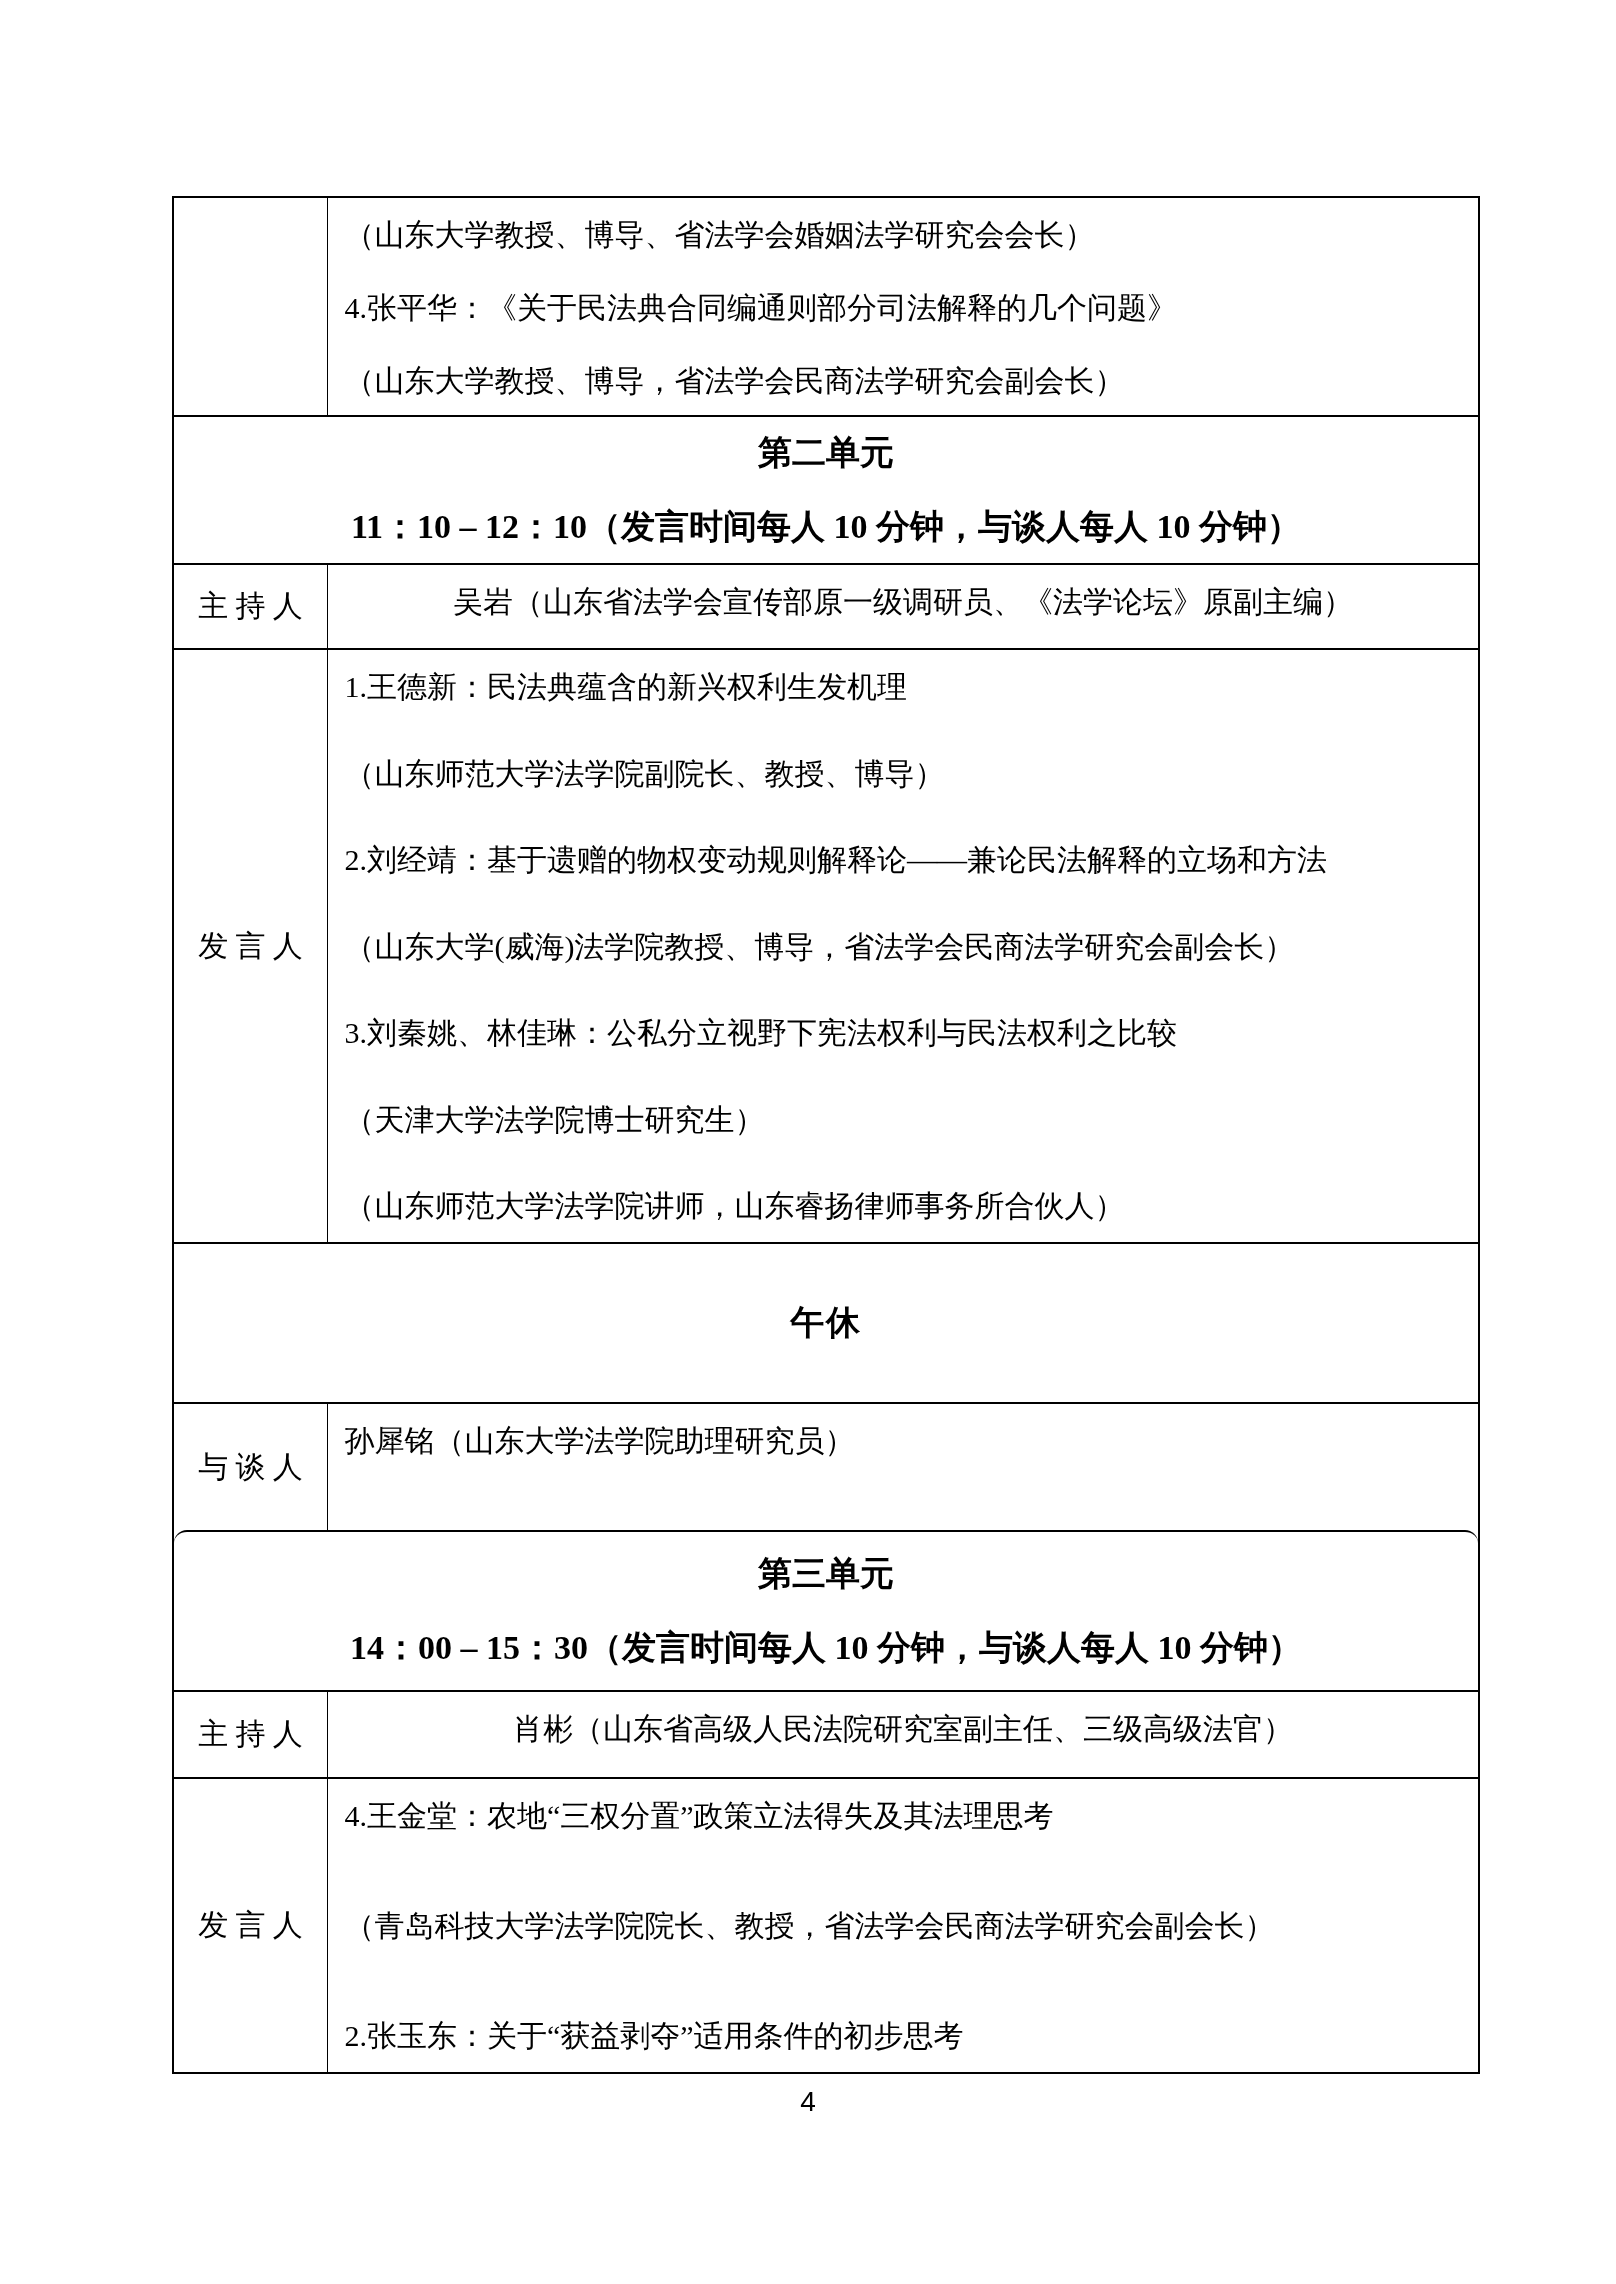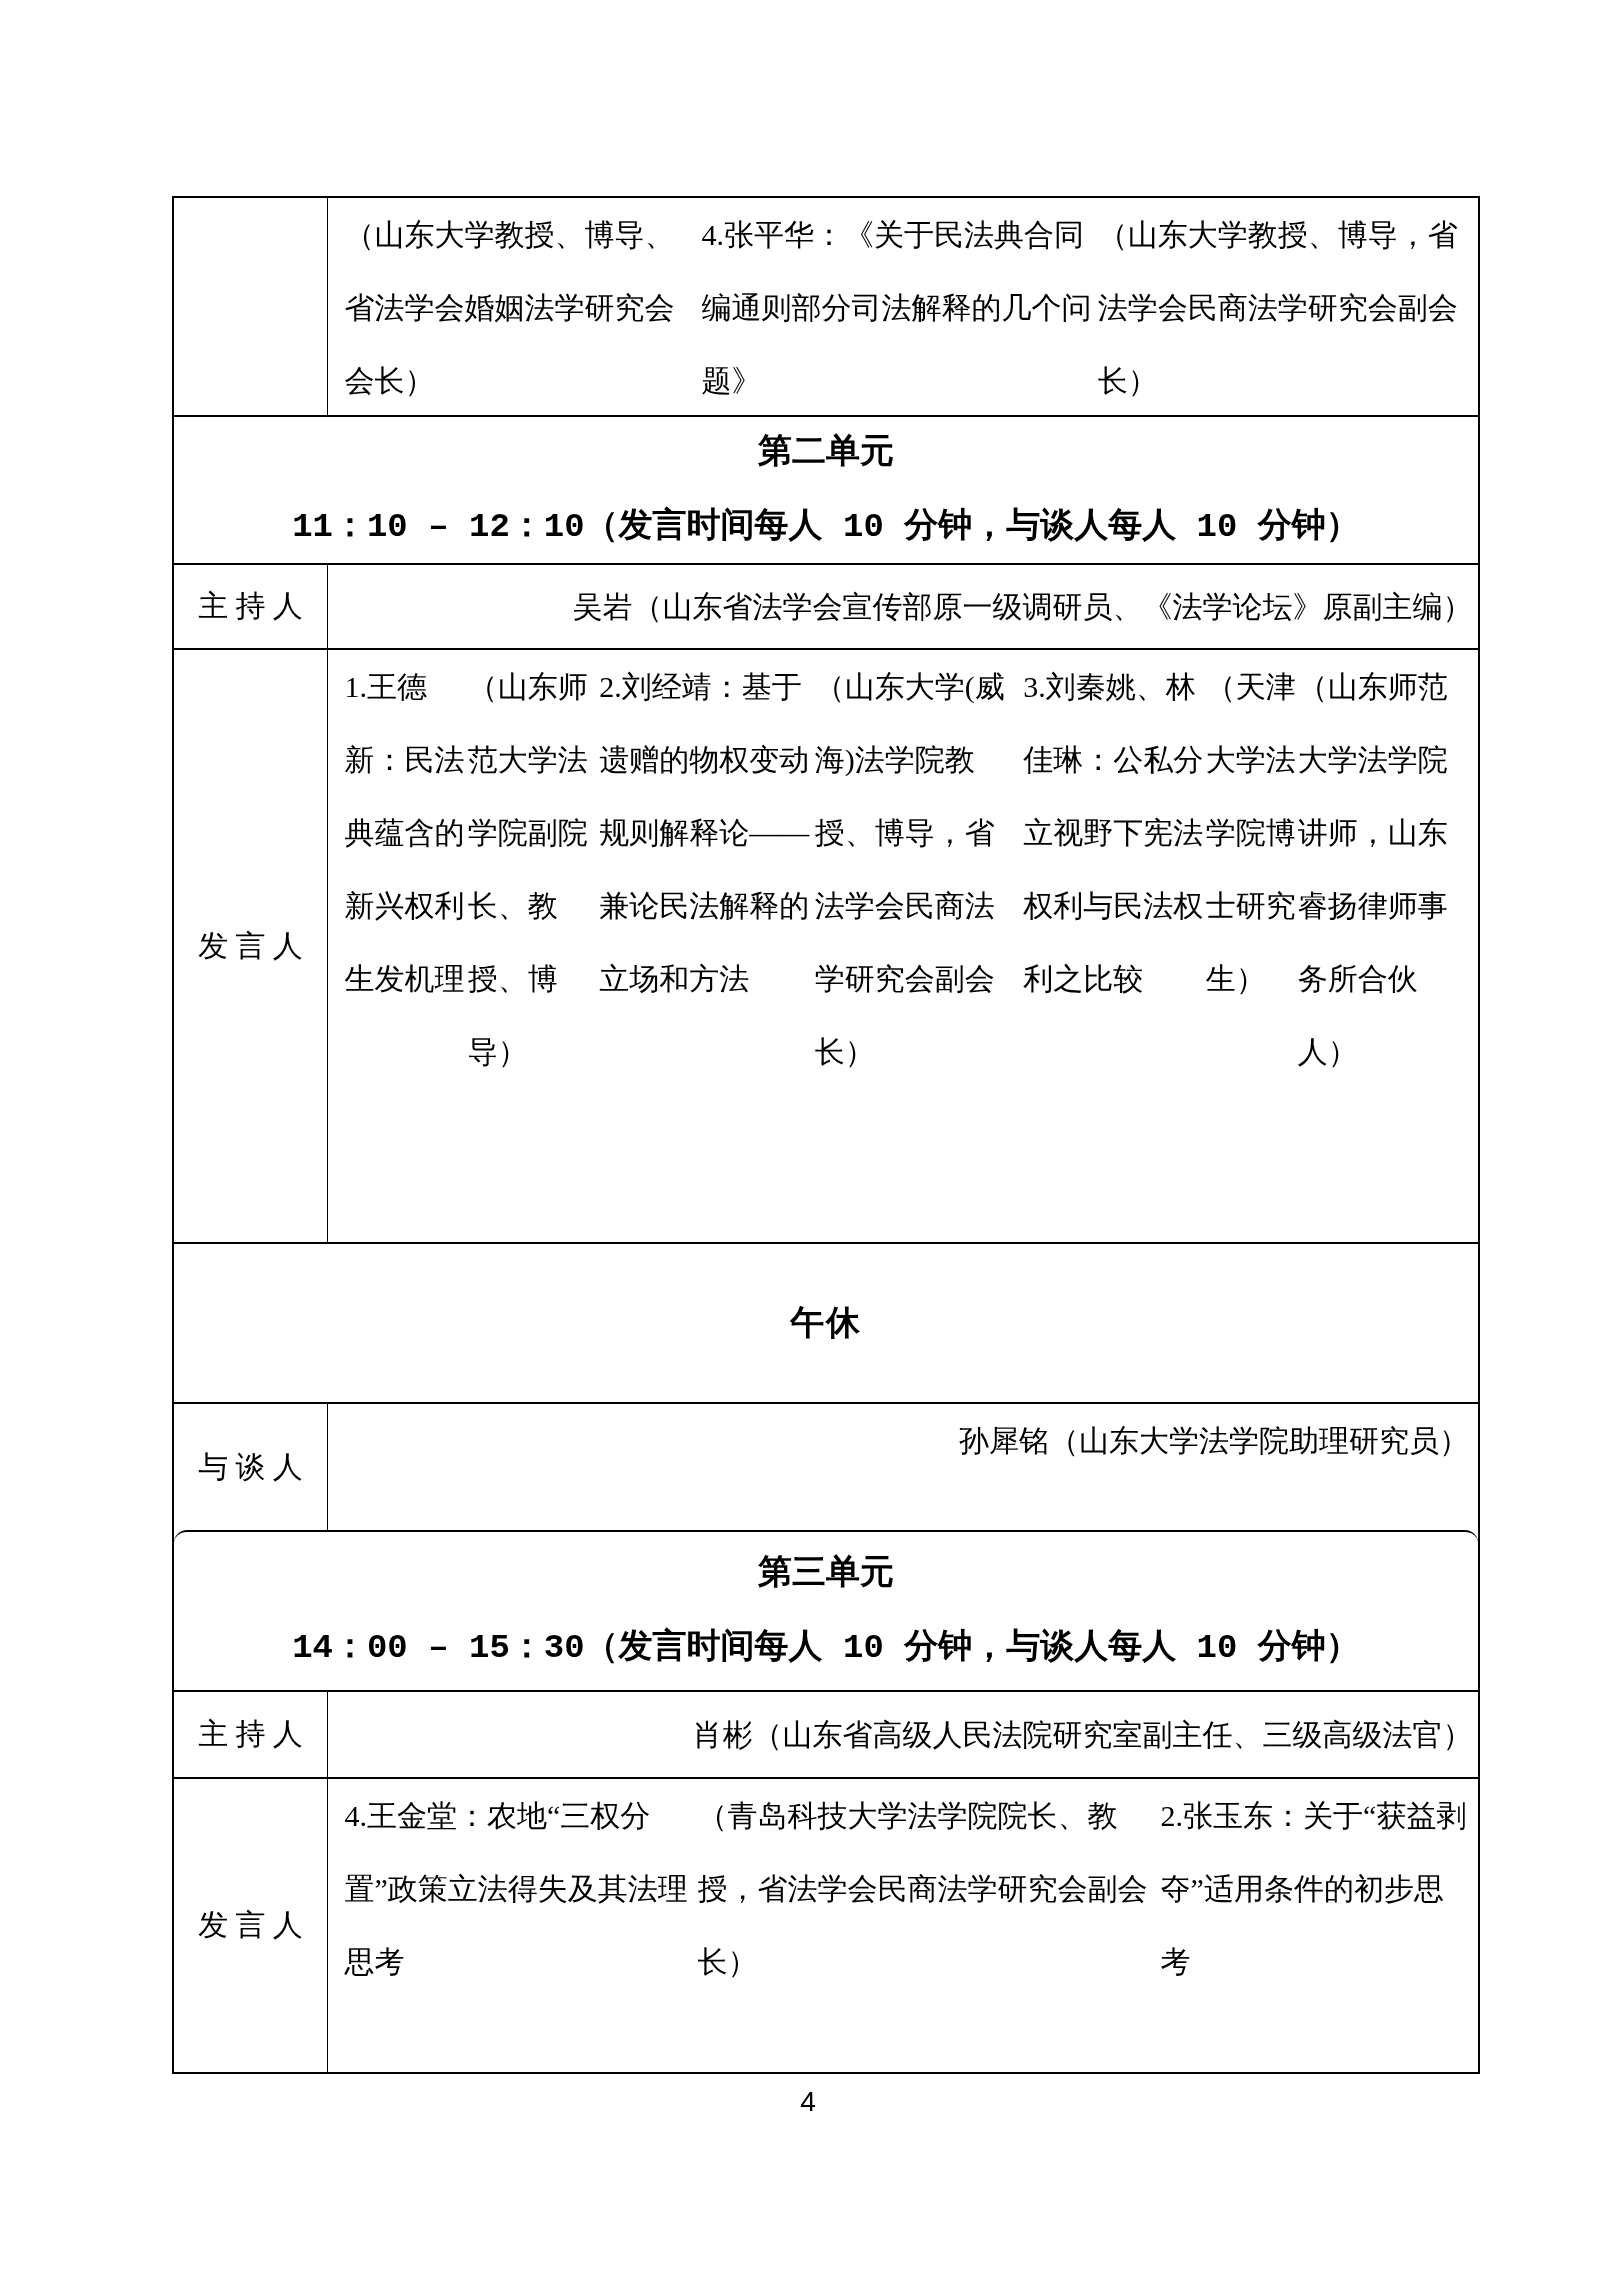--- a/index.html
+++ b/index.html
@@ -26,32 +26,32 @@
   .label-cell {
     width:154px; flex-shrink:0;
     border-right:1.8px solid #000;
     display:flex; align-items:center; justify-content:center;
     font-size:30px;
     letter-spacing:7.3px; text-indent:7.3px;
     white-space:nowrap;
   }
   .content-cell {
     flex:1;
-    display:flex; flex-direction:row; justify-content:flex-end;
+    display:flex; flex-direction:column; justify-content:space-between;
     font-size:30px; line-height:73px;
   }
   .content-cell.left { padding-left:16.4px; padding-right:9.1px; }
   .content-cell.center { align-items:center; text-align:center; padding:0 5.5px; }
 
   .section-header {
     flex:1;
     display:flex; flex-direction:column; justify-content:center; align-items:center;
     text-align:center;
     font-weight:bold;
-    font-size:34px; line-height:74px;font-family:Liberation Mono, monospace;
+    font-size:34px; line-height:74px;
   }
   .lunch-cell {
     flex:1;
     display:flex; align-items:center; justify-content:center;
     font-weight:bold;
     font-size:34px;
     letter-spacing:1.8px;
   }
 
   .r-cont  { height:217px; }

